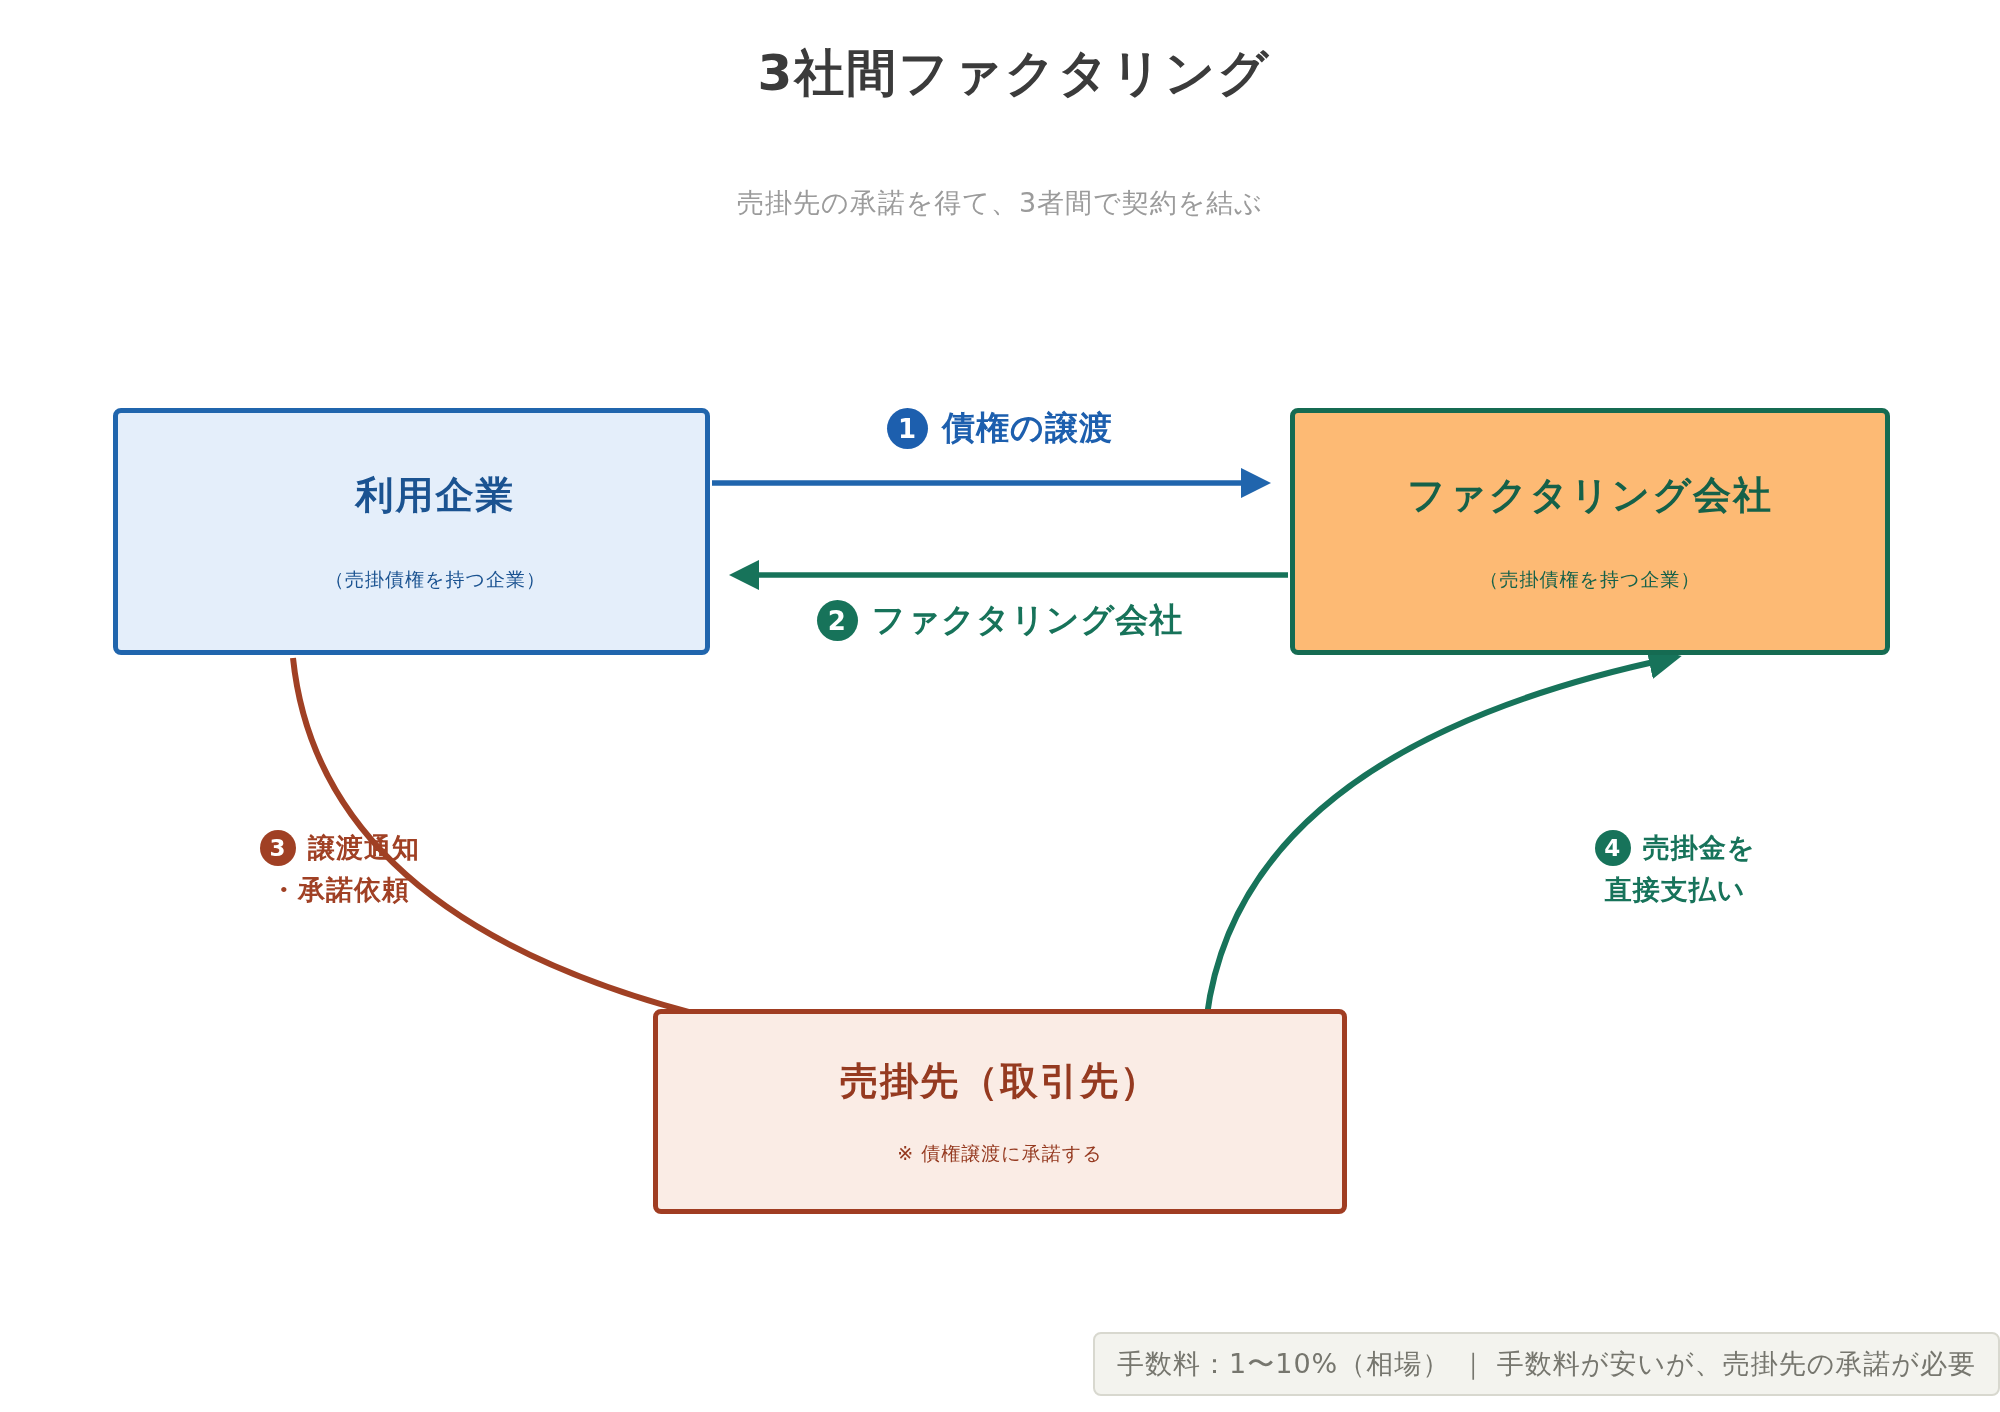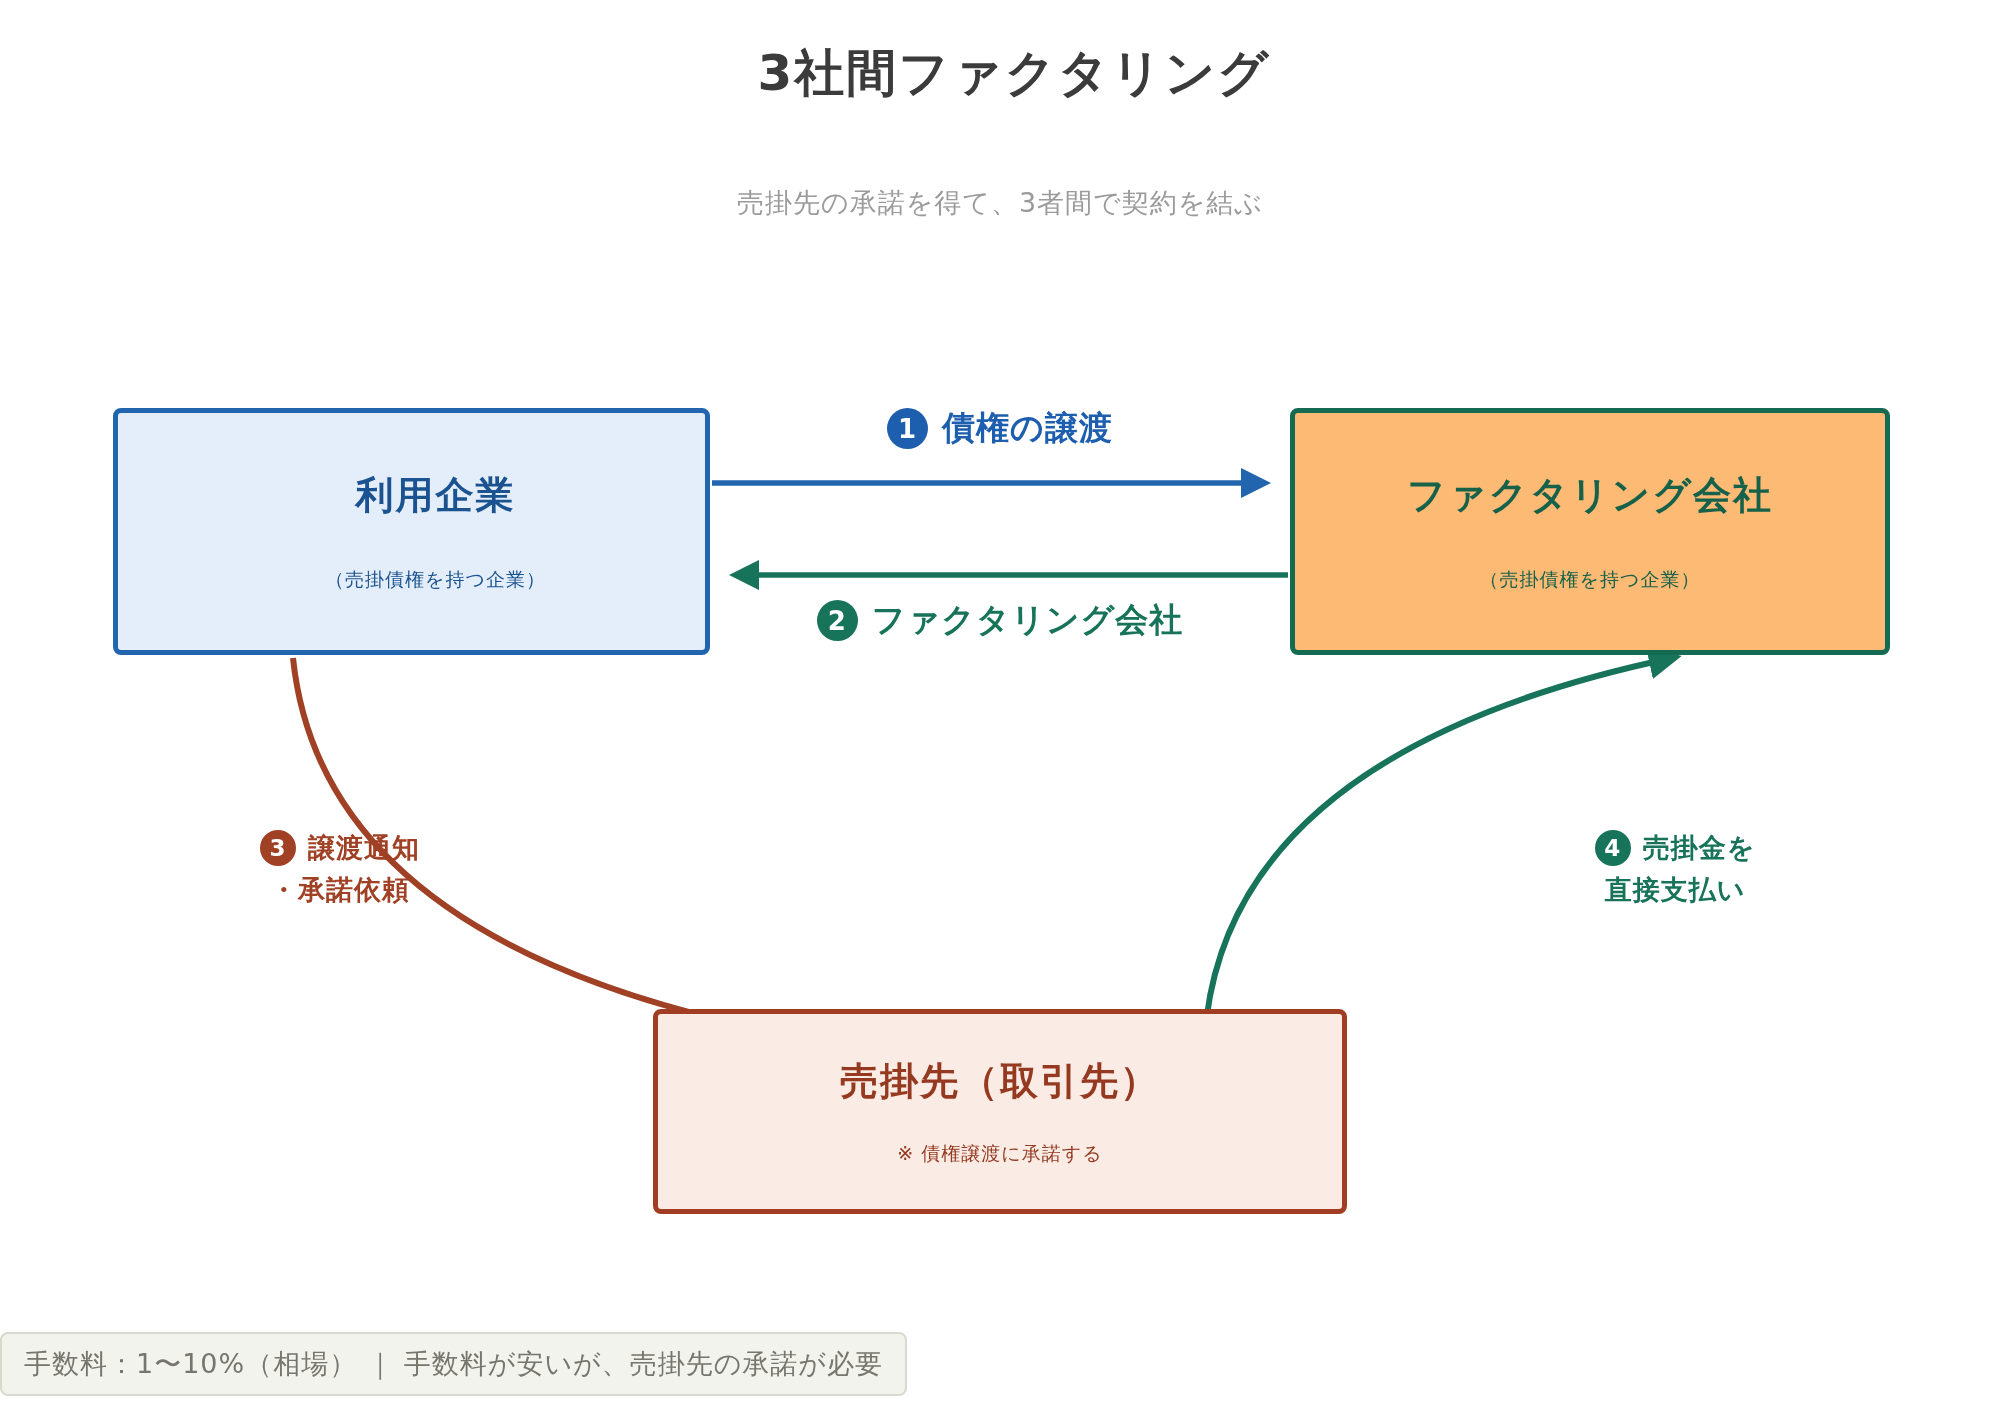--- a/index.html
+++ b/index.html
@@ -82,21 +82,21 @@
   .flow-label-2line .line { display: flex; align-items: center; gap: 12px; }
   .flow-label-2line .badge { width: 36px; height: 36px; font-size: 23px; }
   .label-step3 { left: 220px; top: 830px; width: 240px; color: #a04024; }
   .label-step3 .badge { background: #a04024; }
   .label-step4 { left: 1555px; top: 830px; width: 240px; color: #17735a; }
   .label-step4 .badge { background: #17735a; }
 
   
   .footer-wrap {
     position: absolute; left: 0; top: 1332px; width: 100%;
-    display: flex; justify-content: flex-start;
+    display: flex; justify-content: flex-end;
   }
   .footer-note {
     background: #f3f3ee;
     border: 2px solid #d8d8cf;
     border-radius: 8px;
     padding: 12px 22px;
     font-size: 27px; font-weight: 500; color: #76766e;
     letter-spacing: 1px;
   }
 </style>

